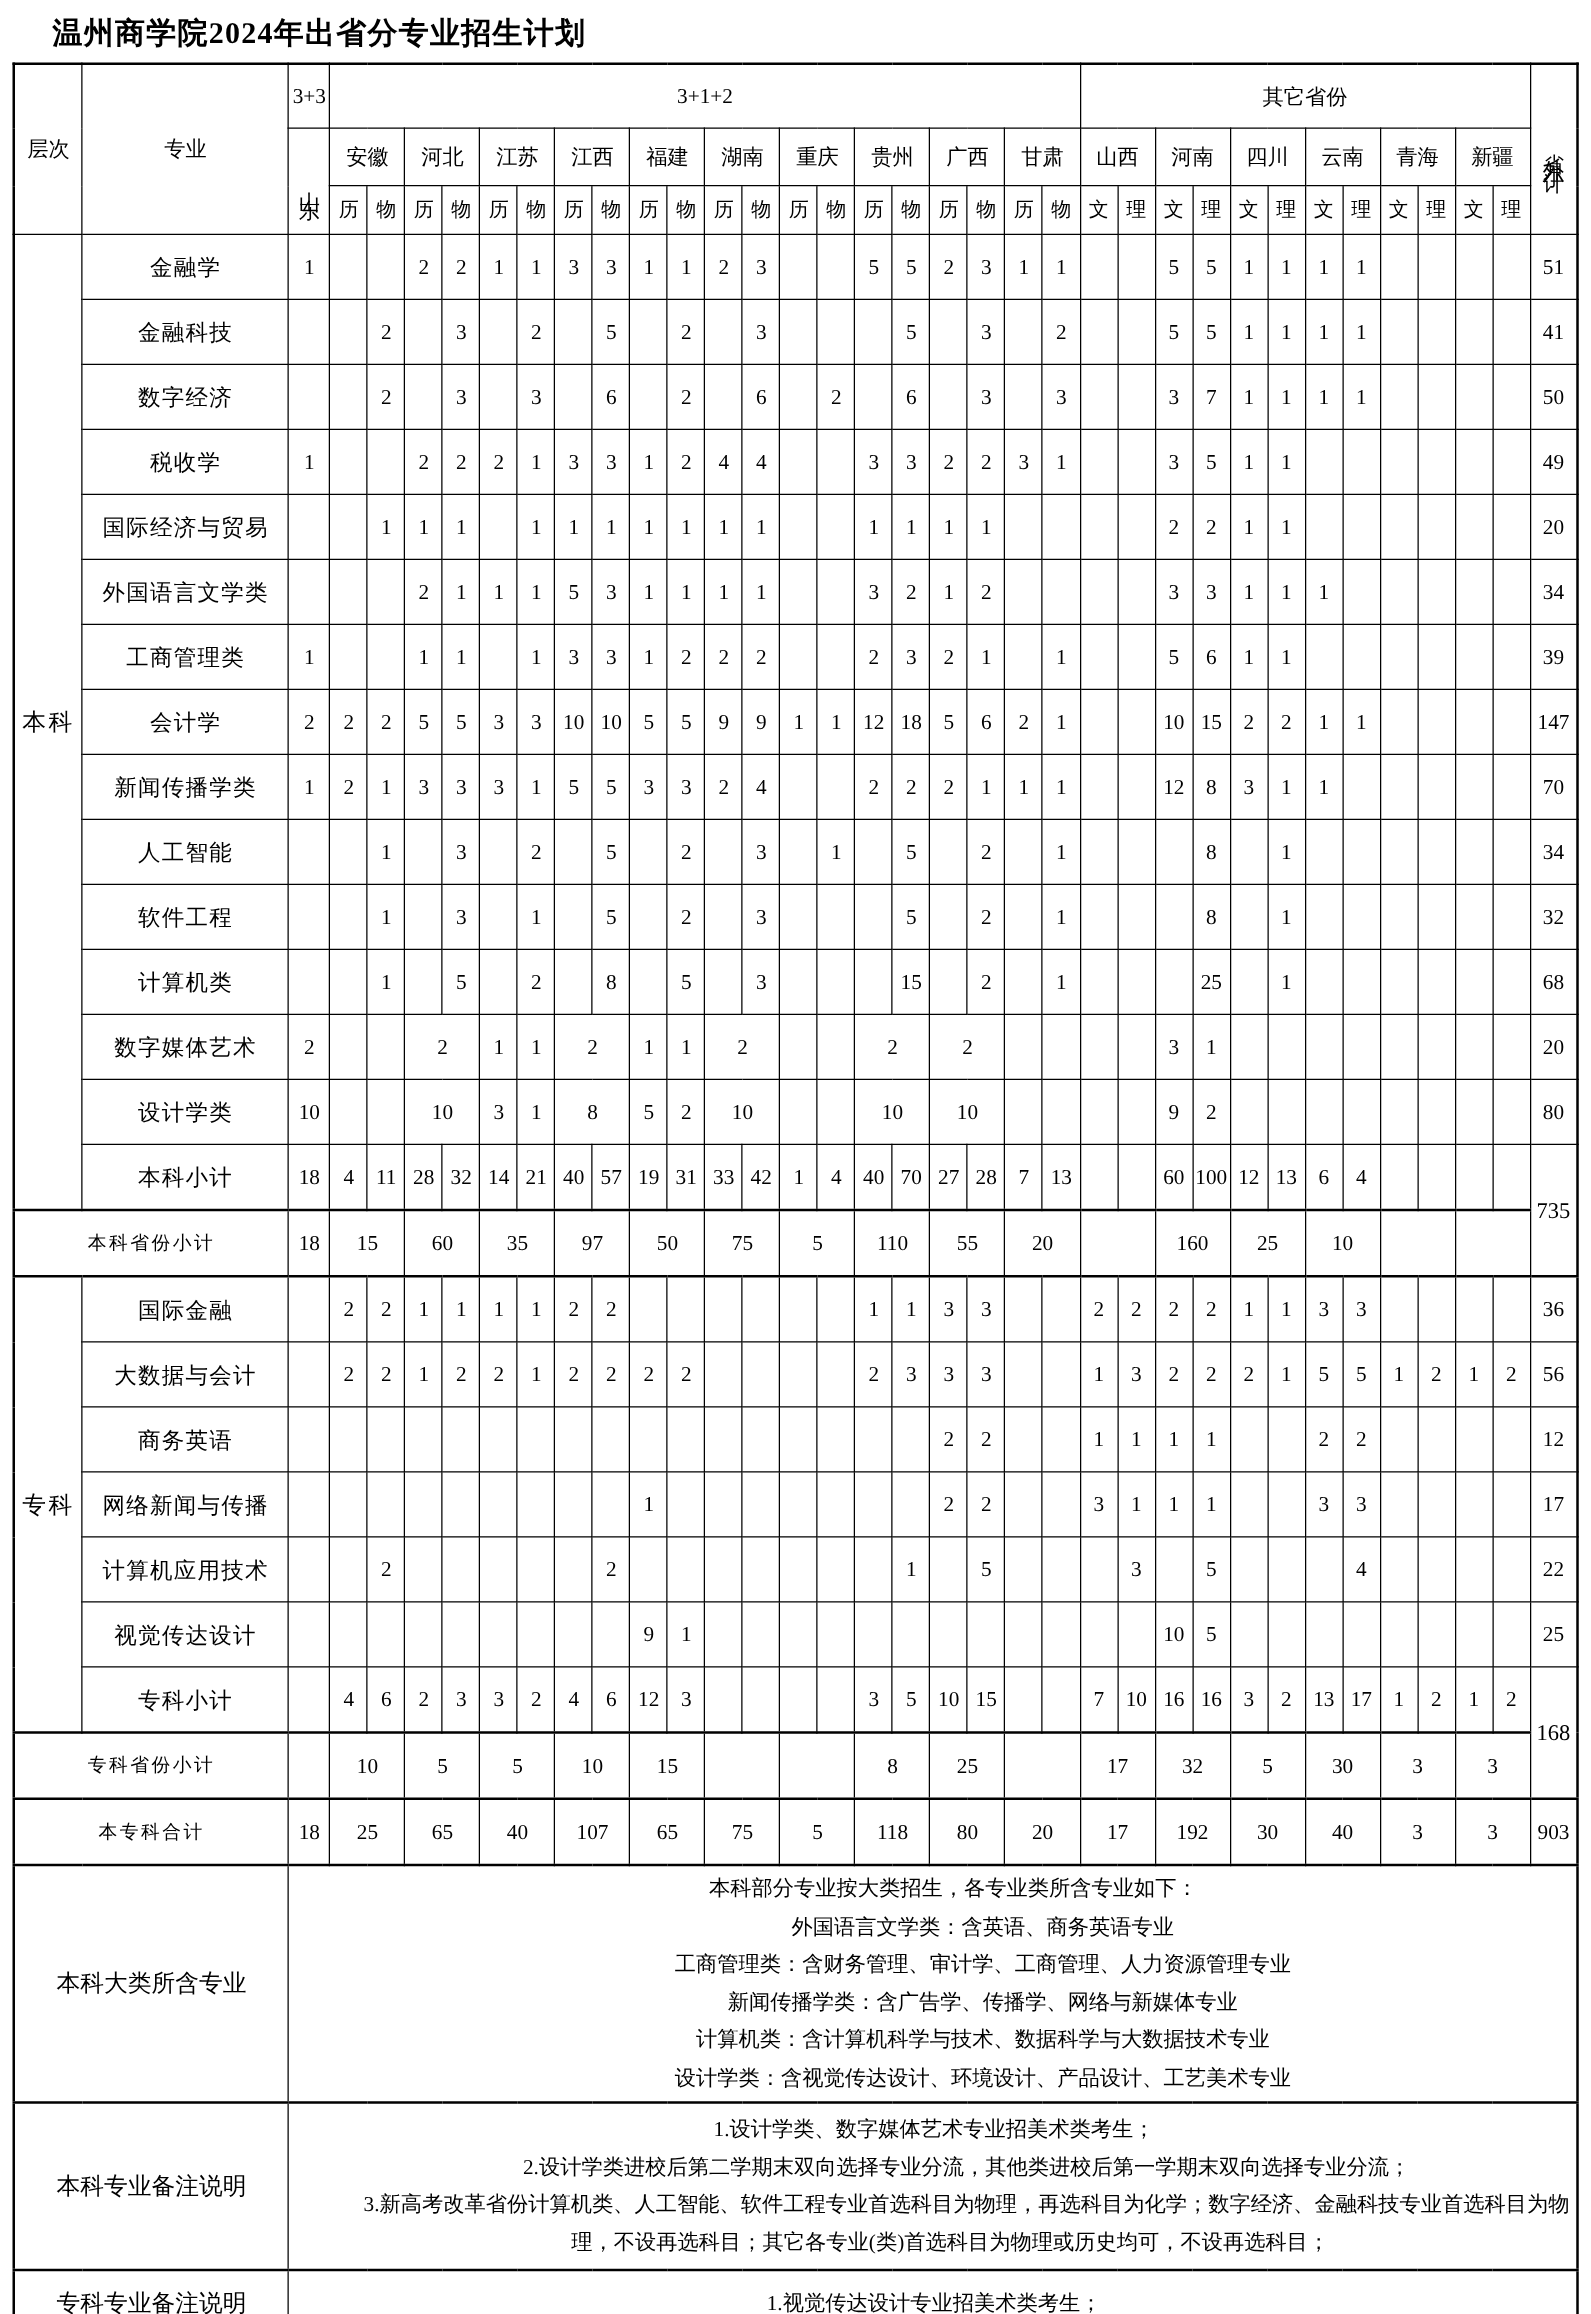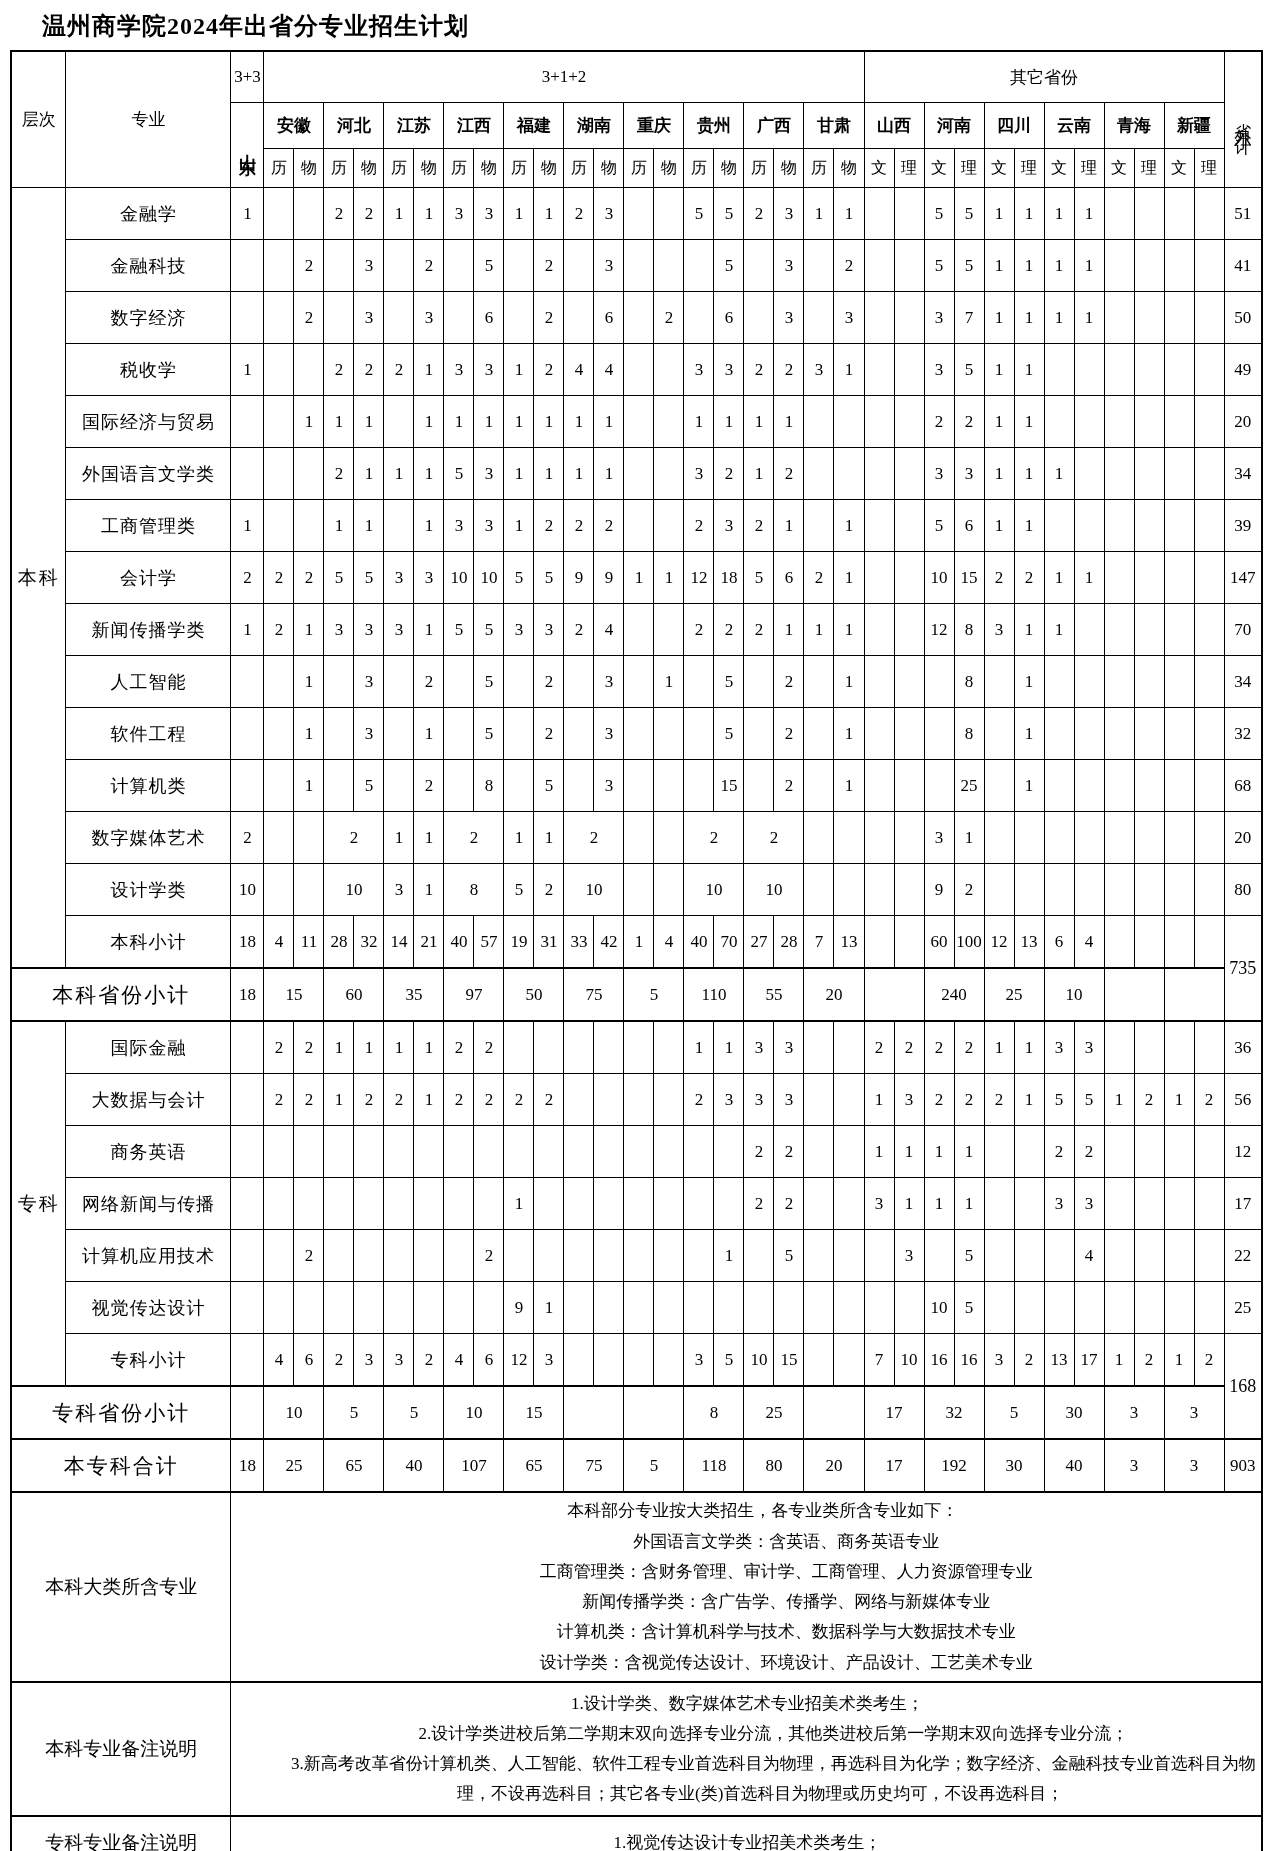--- a/index.html
+++ b/index.html
@@ -5,28 +5,28 @@
   html,body{margin:0;padding:0;background:#ffffff;color:#000;
     font-family:"Liberation Serif","DejaVu Serif",serif;}
   .page{width:1273px;min-height:1851px;background:#fff;box-sizing:border-box;padding-top:8px;}
   .title{width:100%;text-align:left;font-size:24px;font-weight:bold;margin:2px 0 8px 0;letter-spacing:1px;padding-left:42px;}
   table.sched{border-collapse:collapse;table-layout:fixed;margin:0 auto;width:1253px;border:2px solid #000;}
   table.sched th,table.sched td{border:1px solid #000;text-align:center;vertical-align:middle;
     padding:0;overflow:hidden;font-weight:normal;}
   col.c-level{width:55px;} col.c-major{width:165px;} col.c-sd{width:33px;}
   col.c-sub{width:30px;} col.c-out{width:38px;}
   thead tr.hr1 th{height:50px;font-size:17px;}
-  thead tr.hr2 th{height:45px;font-size:17px;font-weight:bold;}
+  thead tr.hr2 th{height:45px;font-size:17px;}
   thead tr.hr3 th{height:38px;font-size:16px;}
   th.hbold{font-weight:bold;font-size:19px;margin-top:13px;}
   .vtext{writing-mode:vertical-rl;text-orientation:upright;letter-spacing:5px;font-size:17px;margin:0 auto;line-height:1;}
   tbody td{height:51px;font-size:17px;}
   td.row-label{font-size:18px;letter-spacing:1px;}
   th.section-label{font-size:19px;font-weight:bold;letter-spacing:2px;}
-  td.subtotal-label{font-size:21px;font-weight:bold;letter-spacing:2px;}
+  td.subtotal-label{font-size:15px;font-weight:bold;letter-spacing:2px;}
   td.block-total{font-size:18px;}
   tr.thick td, tr.thick th{border-top-width:2px;}
   td.note-label{font-size:19px;font-weight:bold;font-family:Liberation Serif, serif;}
   td.note-content{text-align:left;font-size:17px;padding:8px 12px;line-height:1.78;}
   .nl-a{padding-left:33px;} .nl-b{padding-left:80px;}
   .nl-c{text-indent:26px;margin-left:28px;} .nl-d{text-indent:2px;}
   tr.h-note1 td{height:188px;} tr.h-note2 td{height:132px;} tr.h-note3 td{height:52px;}
 </style>
 </head>
 <body>
@@ -694,21 +694,21 @@
           <td class="num" colspan="2">60</td>
           <td class="num" colspan="2">35</td>
           <td class="num" colspan="2">97</td>
           <td class="num" colspan="2">50</td>
           <td class="num" colspan="2">75</td>
           <td class="num" colspan="2">5</td>
           <td class="num" colspan="2">110</td>
           <td class="num" colspan="2">55</td>
           <td class="num" colspan="2">20</td>
           <td class="num" colspan="2"></td>
-          <td class="num" colspan="2">240</td>
+          <td class="num" colspan="2">160</td>
           <td class="num" colspan="2">25</td>
           <td class="num" colspan="2">10</td>
           <td class="num" colspan="2"></td>
           <td class="num" colspan="2"></td>
         </tr>
         <tr class="thick">
           <th class="section-label" rowspan="7">专科</th>
           <td class="row-label">国际金融</td>
           <td class="num"></td>
           <td class="num">2</td>

